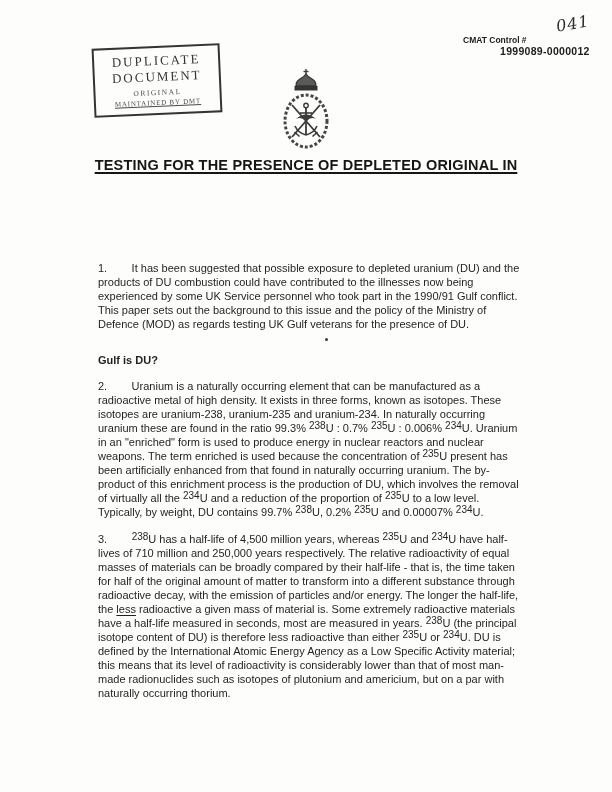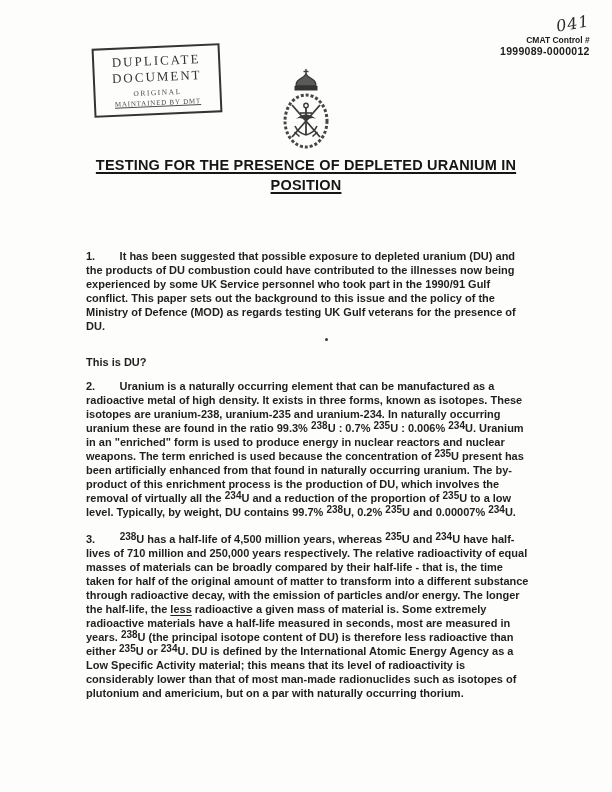--- a/index.html
+++ b/index.html
@@ -28,39 +28,39 @@
     text-align:center;
     transform:rotate(-2.5deg);
     color:#343434;
     font-family:"Liberation Serif","DejaVu Serif",serif;
   }
   .stamp-big { font-size:13px; letter-spacing:2px; line-height:16px; }
   .stamp-small { font-size:7.5px; letter-spacing:1.5px; margin-top:3px; color:#4a4a4a; }
   .stamp-tiny { font-size:7px; letter-spacing:0.8px; margin-top:2px; color:#4a4a4a;
                 text-decoration:underline; }
   
-  .cmat { position:absolute; left:463px; top:35px; line-height:11px;text-align:right; }
+  .cmat { position:absolute; left:463px; top:35px; line-height:11px; }
   .cmat-label { font-size:8.5px; font-weight:bold; }
   .cmat-number { font-size:10.5px; font-weight:bold; letter-spacing:0.3px;margin-left:37px; }
   
   .crest { position:absolute; left:274px; top:68px; width:64px; height:84px; }
   
   .title {
     position:absolute; left:45px; top:155px; width:522px;
     text-align:center; font-weight:bold; font-size:14.5px; line-height:20px;
     letter-spacing:0.2px; color:#161616;
   }
   .title-line { text-decoration:underline; text-decoration-thickness:1.5px; text-underline-offset:2px; }
   
   .body {
     position:absolute; left:86px; top:249px; width:446px;
     font-size:11px; line-height:14px; color:#1f1f1f;
     text-align:left;
   }
-  .body p { margin:0;font-weight:bold; }
+  .body p { margin:12px; }
   .para-1 { margin-bottom:22px !important; }
   .sec-heading { font-weight:bold; margin-bottom:10px !important; }
   .para-2 { margin-bottom:13px !important; }
   sup { font-size:10px; line-height:0; vertical-align:baseline; position:relative; top:-3.5px; }
   u { text-underline-offset:1.5px; }
   
   .speckle {
     position:absolute; left:325px; top:338px;
     width:3px; height:3px; border-radius:50%; background:#3a3a3a;
   }
@@ -105,26 +105,25 @@
       <line x1="32" y1="40" x2="32" y2="67" stroke="#3a3a3a" stroke-width="1.8"></line>
       <line x1="26" y1="45" x2="38" y2="45" stroke="#3a3a3a" stroke-width="1.6"></line>
       <path d="M32,67 Q24,65 21,58" fill="none" stroke="#3a3a3a" stroke-width="1.6"></path>
       <path d="M32,67 Q40,65 43,58" fill="none" stroke="#3a3a3a" stroke-width="1.6"></path>
 
       <path d="M22,51 Q32,42 42,51 Q37,48 32,53 Q27,48 22,51 Z" fill="#3a3a3a"></path>
     </svg>
   </div>
 
   <div class="title">
-    <div class="title-line">TESTING FOR THE PRESENCE OF DEPLETED URANIUM IN</div>
-    <div class="title-line">POSITION</div>
+    <div class="title-line">TESTING FOR THE PRESENCE OF DEPLETED ORIGINAL IN</div>
   </div>
 
   <div class="speckle"></div>
 
   <div class="body">
     <p class="para-1">1.&nbsp;&nbsp;&nbsp;&nbsp;&nbsp;&nbsp;&nbsp;&nbsp;It has been suggested that possible exposure to depleted uranium (DU) and the products of DU combustion could have contributed to the illnesses now being experienced by some UK Service personnel who took part in the 1990/91 Gulf conflict.  This paper sets out the background to this issue and the policy of the Ministry of Defence (MOD) as regards testing UK Gulf veterans for the presence of DU.</p>
-    <p class="sec-heading">This is DU?</p>
+    <p class="sec-heading">Gulf is DU?</p>
     <p class="para-2">2.&nbsp;&nbsp;&nbsp;&nbsp;&nbsp;&nbsp;&nbsp;&nbsp;Uranium is a naturally occurring element that can be manufactured as a radioactive metal of high density.  It exists in three forms, known as isotopes.  These isotopes are uranium-238, uranium-235 and uranium-234.  In naturally occurring uranium these are found in the ratio 99.3% <sup>238</sup>U : 0.7% <sup>235</sup>U : 0.006% <sup>234</sup>U.  Uranium in an "enriched" form is used to produce energy in nuclear reactors and nuclear weapons.  The term enriched is used because the concentration of <sup>235</sup>U present has been artificially enhanced from that found in naturally occurring uranium.  The by-product of this enrichment process is the production of DU, which involves the removal of virtually all the <sup>234</sup>U and a reduction of the proportion of <sup>235</sup>U to a low level. Typically, by weight, DU contains 99.7% <sup>238</sup>U, 0.2% <sup>235</sup>U and 0.00007% <sup>234</sup>U.</p>
     <p class="para-3">3.&nbsp;&nbsp;&nbsp;&nbsp;&nbsp;&nbsp;&nbsp;&nbsp;<sup>238</sup>U has a half-life of 4,500 million years, whereas <sup>235</sup>U and <sup>234</sup>U have half-lives of 710 million and 250,000 years respectively.  The relative radioactivity of equal masses of materials can be broadly compared by their half-life - that is, the time taken for half of the original amount of matter to transform into a different substance through radioactive decay, with the emission of particles and/or energy.  The longer the half-life, the <u>less</u> radioactive a given mass of material is.  Some extremely radioactive materials have a half-life measured in seconds, most are measured in years. <sup>238</sup>U (the principal isotope content of DU) is therefore less radioactive than either <sup>235</sup>U or <sup>234</sup>U. DU is defined by the International Atomic Energy Agency as a Low Specific Activity material; this means that its level of radioactivity is considerably lower than that of most man-made radionuclides such as isotopes of plutonium and americium, but on a par with naturally occurring thorium.</p>
   </div>
 
 </div>
 
 </body></html>

